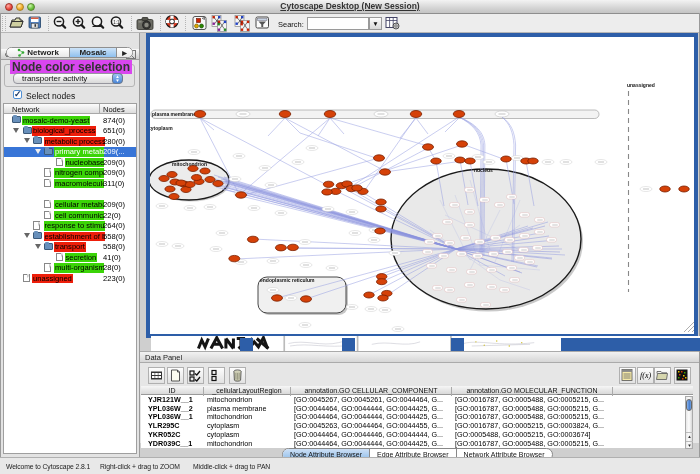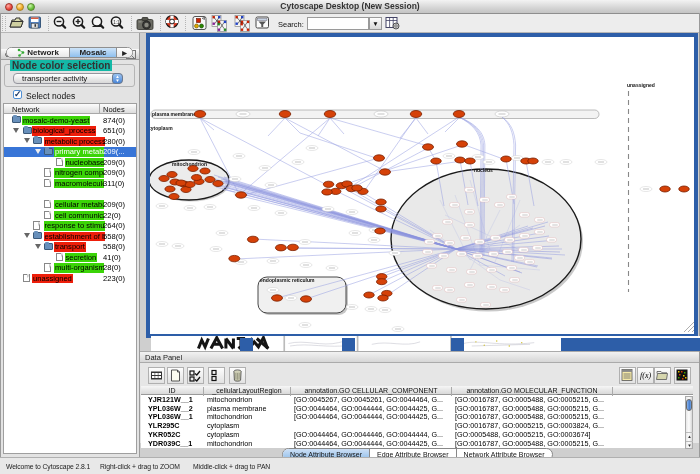--- a/index.html
+++ b/index.html
@@ -4,21 +4,21 @@
 <style>
 * { margin:0; padding:0; box-sizing:border-box; }
 html,body { width:700px; height:474px; overflow:hidden; font-family:"Liberation Sans", sans-serif; background:#e8e8e8; }
 .abs { position:absolute; }
 #app { position:relative; width:700px; height:474px; background:#e8e8e8; }
 
 
 #titlebar { left:0; top:0; width:700px; height:14px;
   background:linear-gradient(#f3f3f3,#d0d0d0 70%,#c4c4c4);
   border-bottom:1px solid #8e8e8e; }
-#titlebar .title { width:700px; text-align:center; font-size:8.5px; font-weight:bold; color:#333; line-height:13px;}
+#titlebar .title { width:700px; text-align:center; font-size:8.5px; font-weight:bold; color:#333; line-height:13px;text-decoration:underline;}
 .tl { position:absolute; top:3px; width:8px; height:8px; border-radius:50%; }
 .tl.r { left:5px;  background:radial-gradient(circle at 35% 30%, #ffb0a8, #ee4b40 55%, #b33024); border:0.5px solid #9d342b;}
 .tl.y { left:16px; background:radial-gradient(circle at 35% 30%, #ffe9b0, #f5b02e 55%, #c2851d); border:0.5px solid #ad8324;}
 .tl.g { left:27px; background:radial-gradient(circle at 35% 30%, #d2f5b0, #6cc53e 55%, #4e9427); border:0.5px solid #57862f;}
 
 
 #toolbar { left:0; top:14px; width:700px; height:19px; background:#ededed; border-bottom:1px solid #b6b6b6; }
 #toolbar svg { position:absolute; top:0; left:0; }
 .tsep { position:absolute; top:2px; width:0; height:15px; border-left:1px dotted #b5b5b5; }
 #searchlbl { position:absolute; left:278px; top:5.5px; font-size:7.5px; color:#111; }
@@ -29,21 +29,21 @@
 #cpanel { left:0; top:33px; width:140px; height:424px; background:#e3e3e3; border-right:1px solid #9c9c9c; }
 #cphead { position:absolute; left:0; top:16px; width:139px; height:11px;
   background:linear-gradient(#fafafa,#cfcfcf); border-bottom:1px solid #9f9f9f; }
 #cphead span { font-size:8px; color:#222; position:absolute; left:5px; top:1px; }
 #cptabs { position:absolute; left:6px; top:14px; width:127px; height:11px; border:1px solid #8f8f8f; border-radius:6px; background:#fff; overflow:hidden; display:flex; }
 #cptabs .seg { height:100%; font-size:8px; font-weight:bold; color:#222; text-align:center; line-height:10px; }
 #cptabs .s1 { width:62px; background:linear-gradient(#ffffff,#e8e8e8); }
 #cptabs .s2 { width:48px; background:linear-gradient(#cde3f8,#8fc0ee); border-left:1px solid #8f8f8f; border-right:1px solid #8f8f8f;}
 #cptabs .s3 { width:15px; background:linear-gradient(#ffffff,#e8e8e8); font-size:6px; line-height:11px;}
 #groupbox { position:absolute; left:4px; top:31px; width:131px; height:23px; border:1px solid #b5b5b5; border-radius:3px; }
-#grouplabel { position:absolute; left:10px; top:27px; background:#14b8a6; font-size:10px; font-weight:bold; color:#333; padding:0 2px;}
+#grouplabel { position:absolute; left:10px; top:27px; background:#d946ef; font-size:12px; font-weight:bold; color:#333; padding:0 2px;}
 #combo { position:absolute; left:13px; top:39.5px; width:110px; height:11px; background:linear-gradient(#ffffff,#d8d8d8); border:1px solid #96969e; border-radius:4px; }
 #combo .txt { position:absolute; left:8px; top:0px; font-size:8px; color:#111; line-height:10px;}
 #combo .step { position:absolute; right:-1px; top:-1px; width:11px; height:11px; background:linear-gradient(#9cc4f2,#4a86d8); border-radius:3px 4px 4px 3px; border:1px solid #6a7a92; color:#fff; font-size:4.5px; line-height:4.5px; text-align:center; padding-top:1px;}
 #chk { position:absolute; left:13px; top:57px; width:9px; height:9px; background:#fff; border:1.5px solid #4f8fd5; border-radius:2px; }
 #chk:after { content:"✓"; position:absolute; left:0px; top:-2px; font-size:9px; font-weight:bold; color:#13315f; }
 #chklbl { position:absolute; left:26px; top:58px; font-size:8.5px; color:#111; }
 #treebox { position:absolute; left:3px; top:70px; width:134px; height:351px; background:#fff; border:1px solid #9f9f9f; }
 #treehdr { position:absolute; left:0; top:0; width:132px; height:10px; background:linear-gradient(#fcfcfc,#dddddd); border-bottom:1px solid #a8a8a8;}
 #treehdr .h1 { position:absolute; left:8px; top:1px; font-size:7.5px; color:#111;}
 #treehdr .h2 { position:absolute; left:99px; top:1px; font-size:7.5px; color:#111;}
@@ -786,20 +786,21 @@
           </div>
 <div class="drow" style="top:27.4px">
             <div class="dc1">YPL036W__1</div>
             <div class="dc2">mitochondrion</div>
             <div class="dc3">[GO:0044464, GO:0044444, GO:0044425, G...</div>
             <div class="dc4">[GO:0016787, GO:0005488, GO:0005215, G...</div>
           </div>
 <div class="drow" style="top:36.1px">
             <div class="dc1">YLR295C</div>
             <div class="dc2">cytoplasm</div>
+            <div class="dc3">[GO:0045263, GO:0044464, GO:0044455, G...</div>
             <div class="dc4">[GO:0016787, GO:0005215, GO:0003824, G...</div>
           </div>
 <div class="drow" style="top:44.8px">
             <div class="dc1">YKR052C</div>
             <div class="dc2">cytoplasm</div>
             <div class="dc3">[GO:0044464, GO:0044446, GO:0044444, G...</div>
             <div class="dc4">[GO:0005488, GO:0005215, GO:0003674]</div>
           </div>
 <div class="drow" style="top:53.5px">
             <div class="dc1">YDR039C__1</div>

